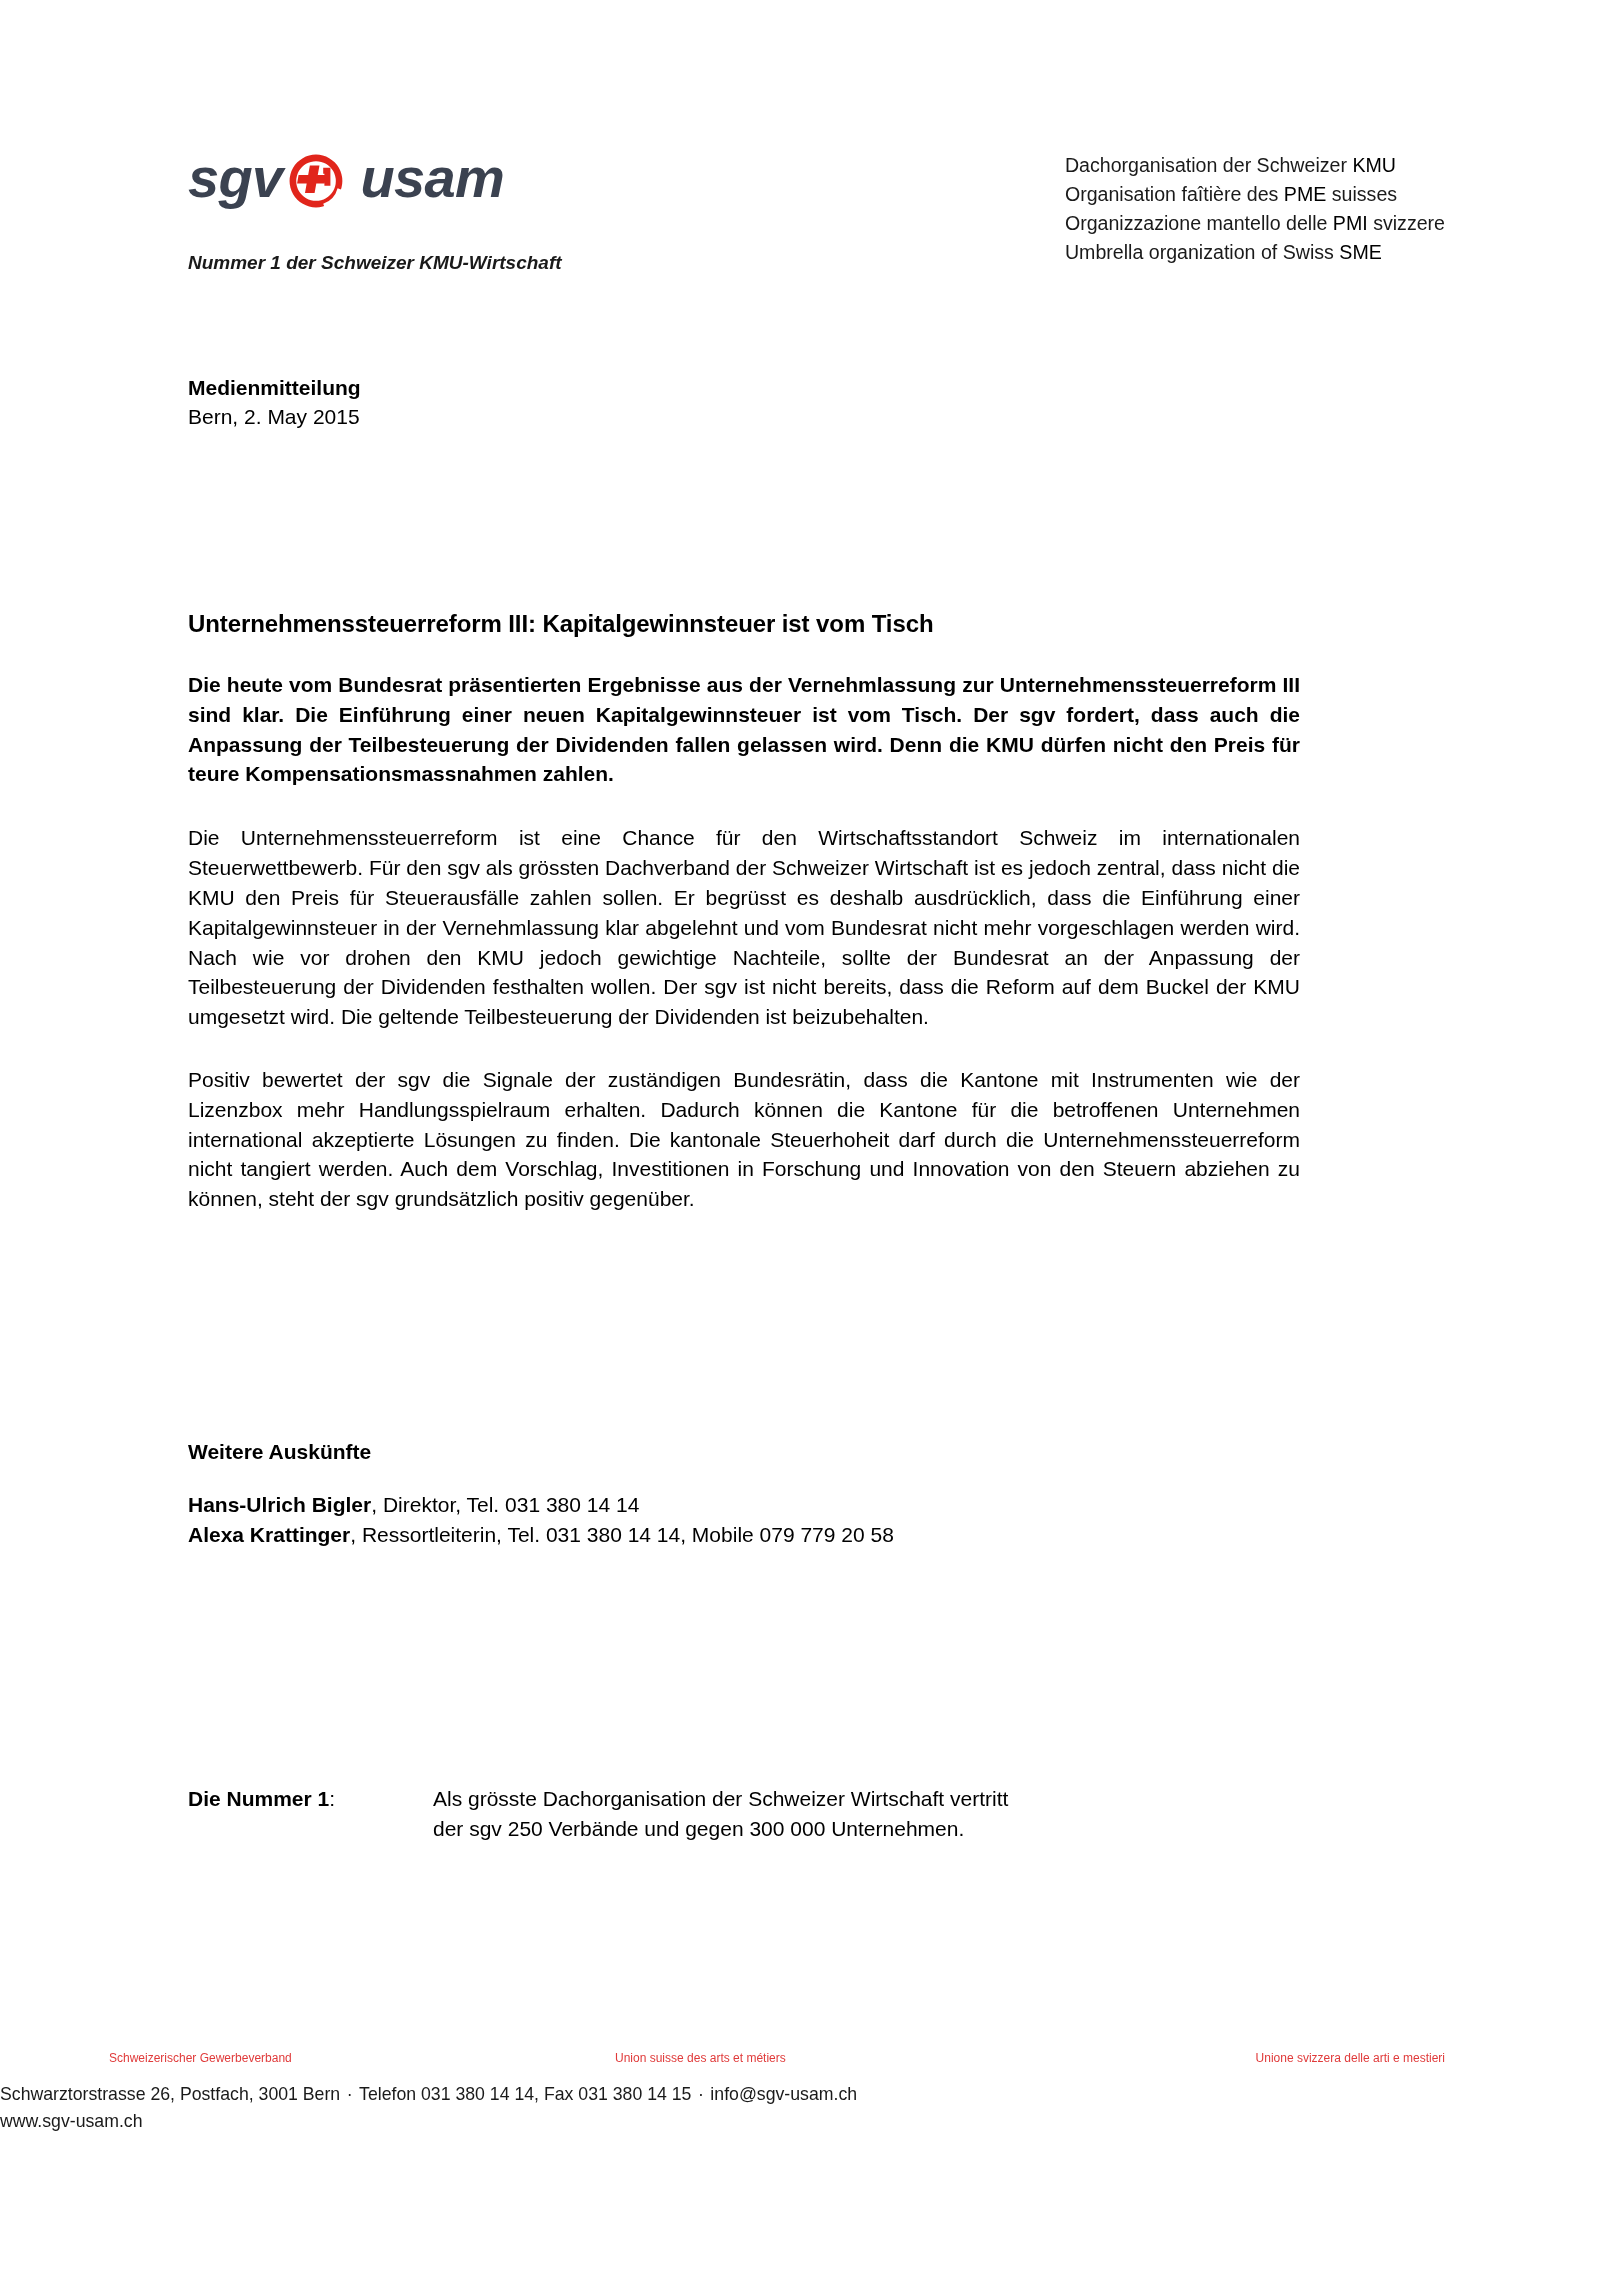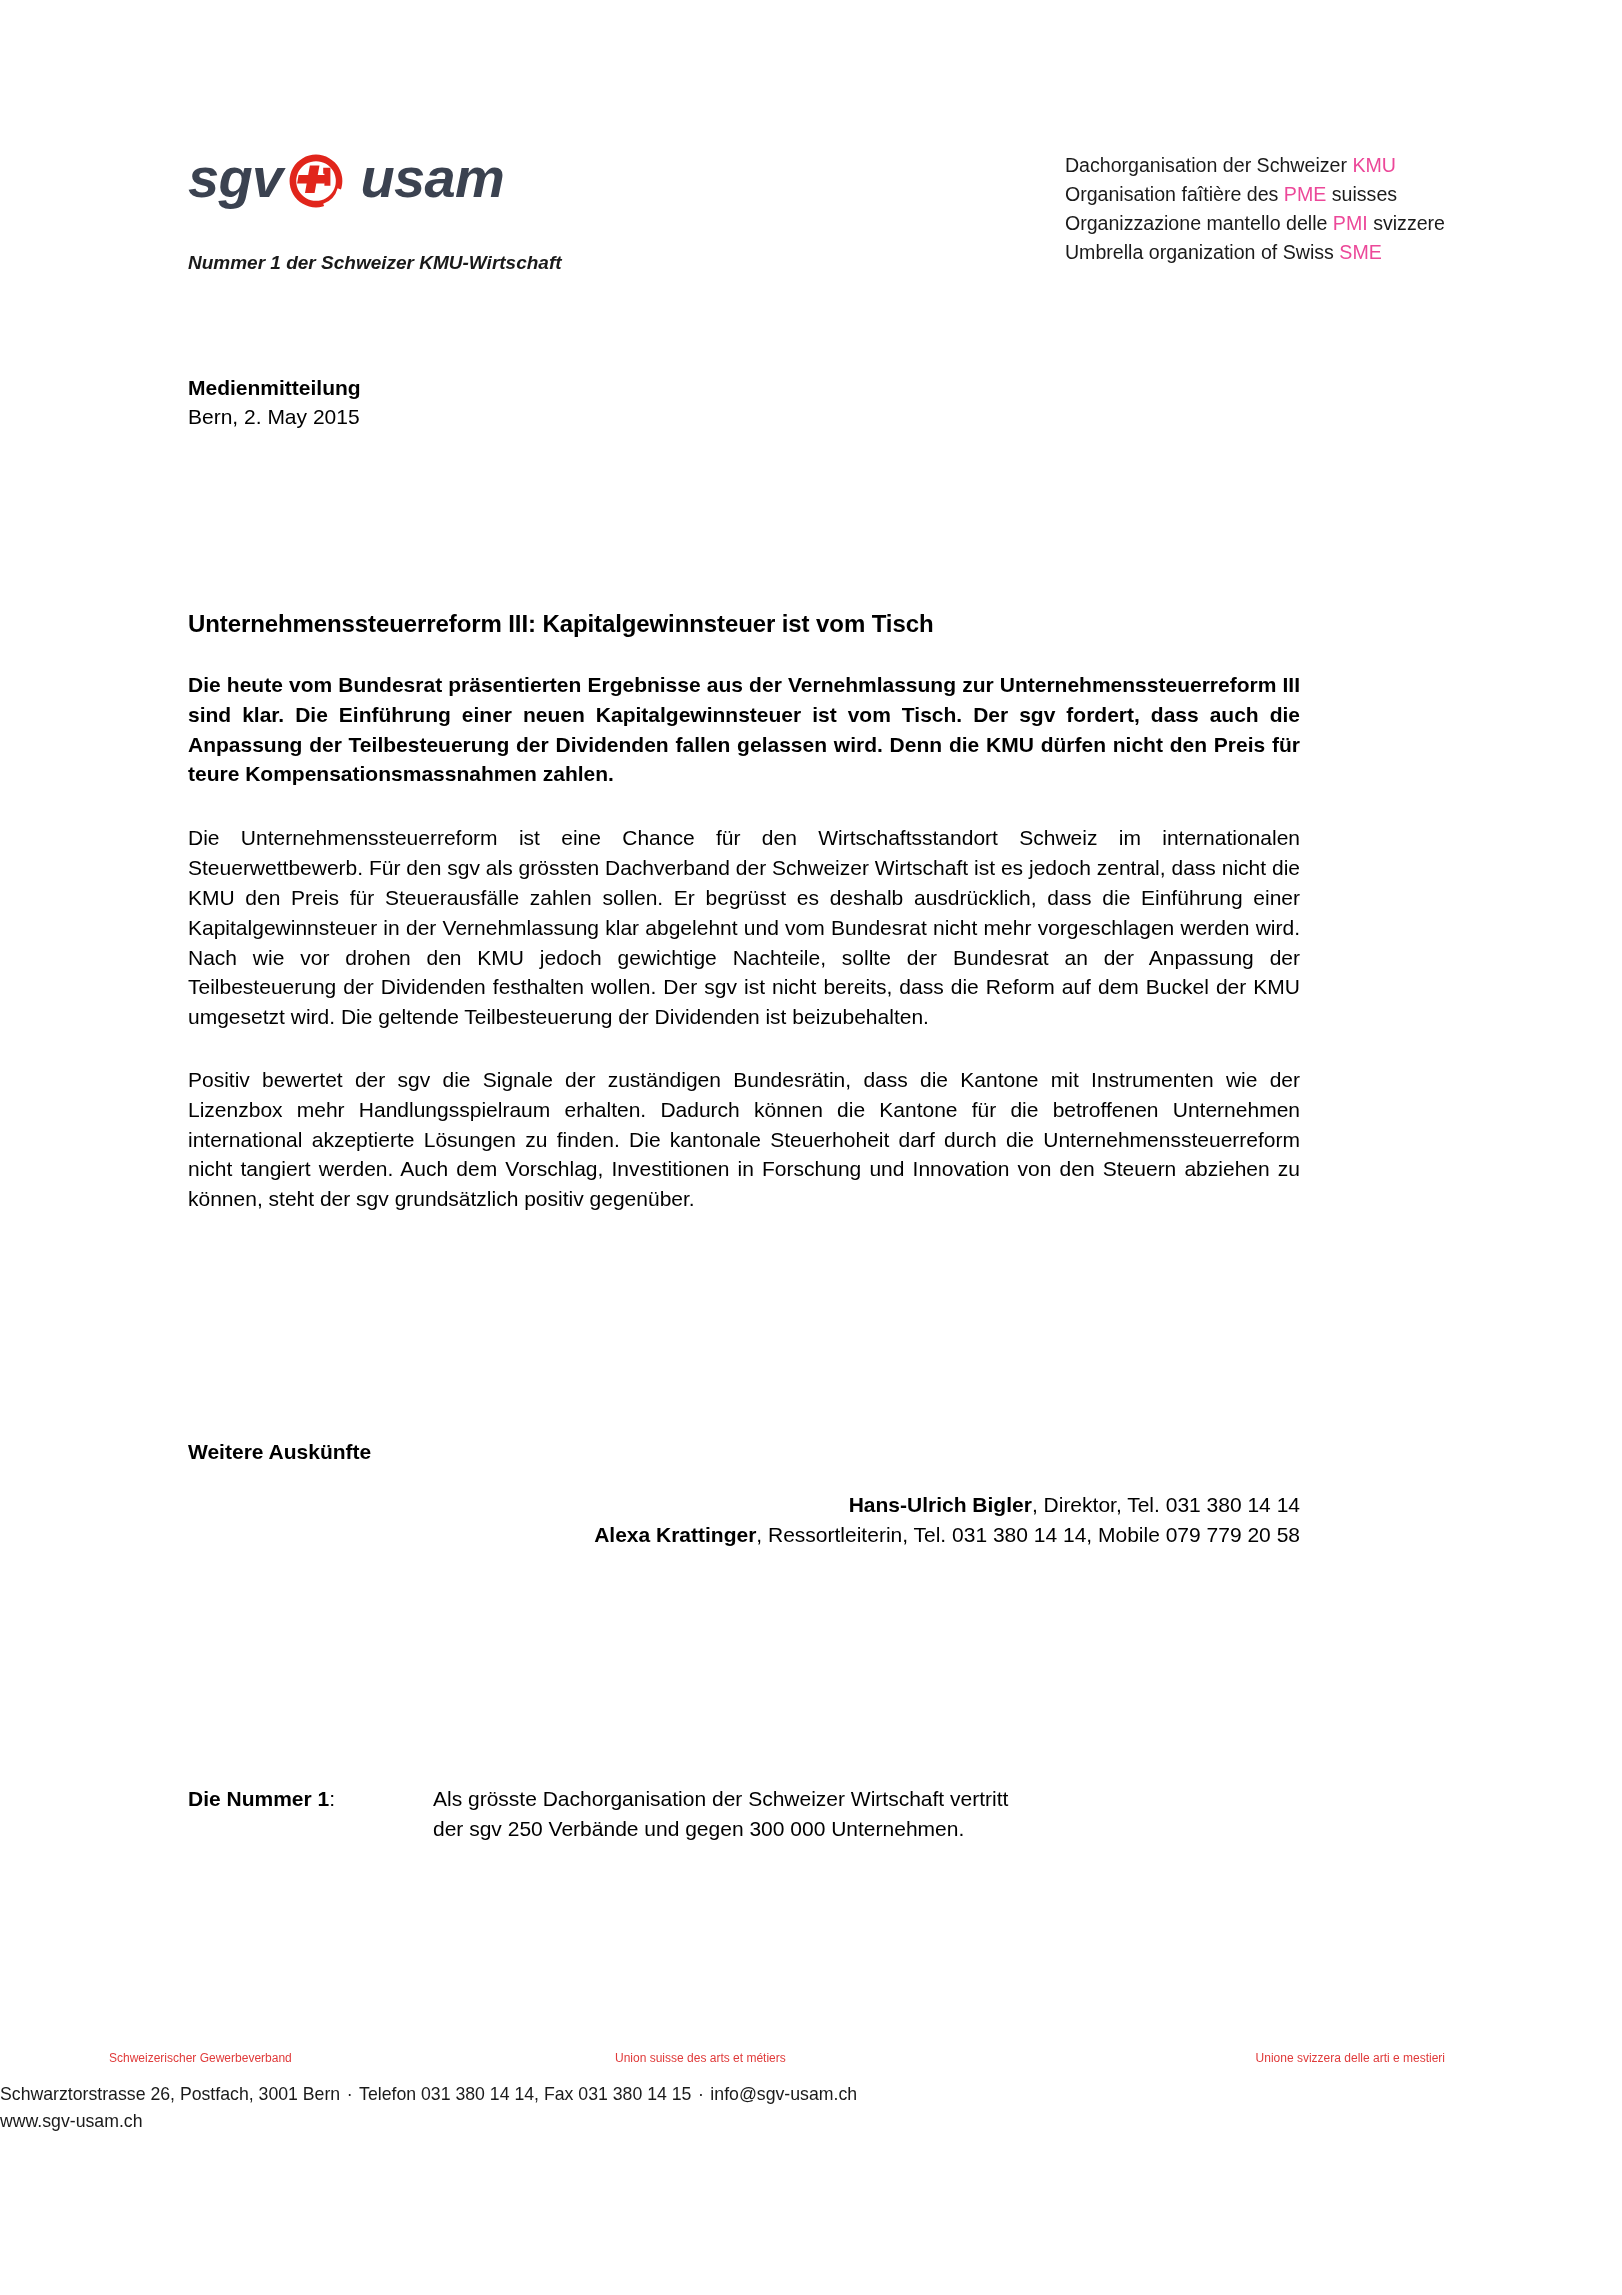--- a/index.html
+++ b/index.html
@@ -70,21 +70,21 @@
     letter-spacing: 0px;
   }
 
   .org-lines {
     margin-top: 2.6px;
     font-size: 19.6px;
     line-height: 1.48;
     color: #1a1a1a;
     white-space: nowrap;
   }
-  .org-lines .accent { color: #ec4899; }
+  .org-lines .accent { color: #000000; }
 
   
   .meta {
     position: absolute;
     left: 188px;
     top: 374px;
     font-size: 21px;
     line-height: 1.38;
   }
   .meta .kicker { font-weight: bold; }
@@ -126,21 +126,21 @@
     width: 1112px;
     font-size: 21px;
     line-height: 1.42;
   }
   .contacts h2 {
     margin: 0 0 25px 0;
     font-size: 21px;
     font-weight: bold;
     line-height: 1.3;
   }
-  .contacts .row { white-space: nowrap; text-align: right; }
+  .contacts .row { white-space: nowrap; }
   .contacts .row .who { font-weight: bold; }
 
   
   .numberone {
     position: absolute;
     left: 188px;
     top: 1784px;
     width: 1112px;
     display: flex;
     font-size: 21px;

